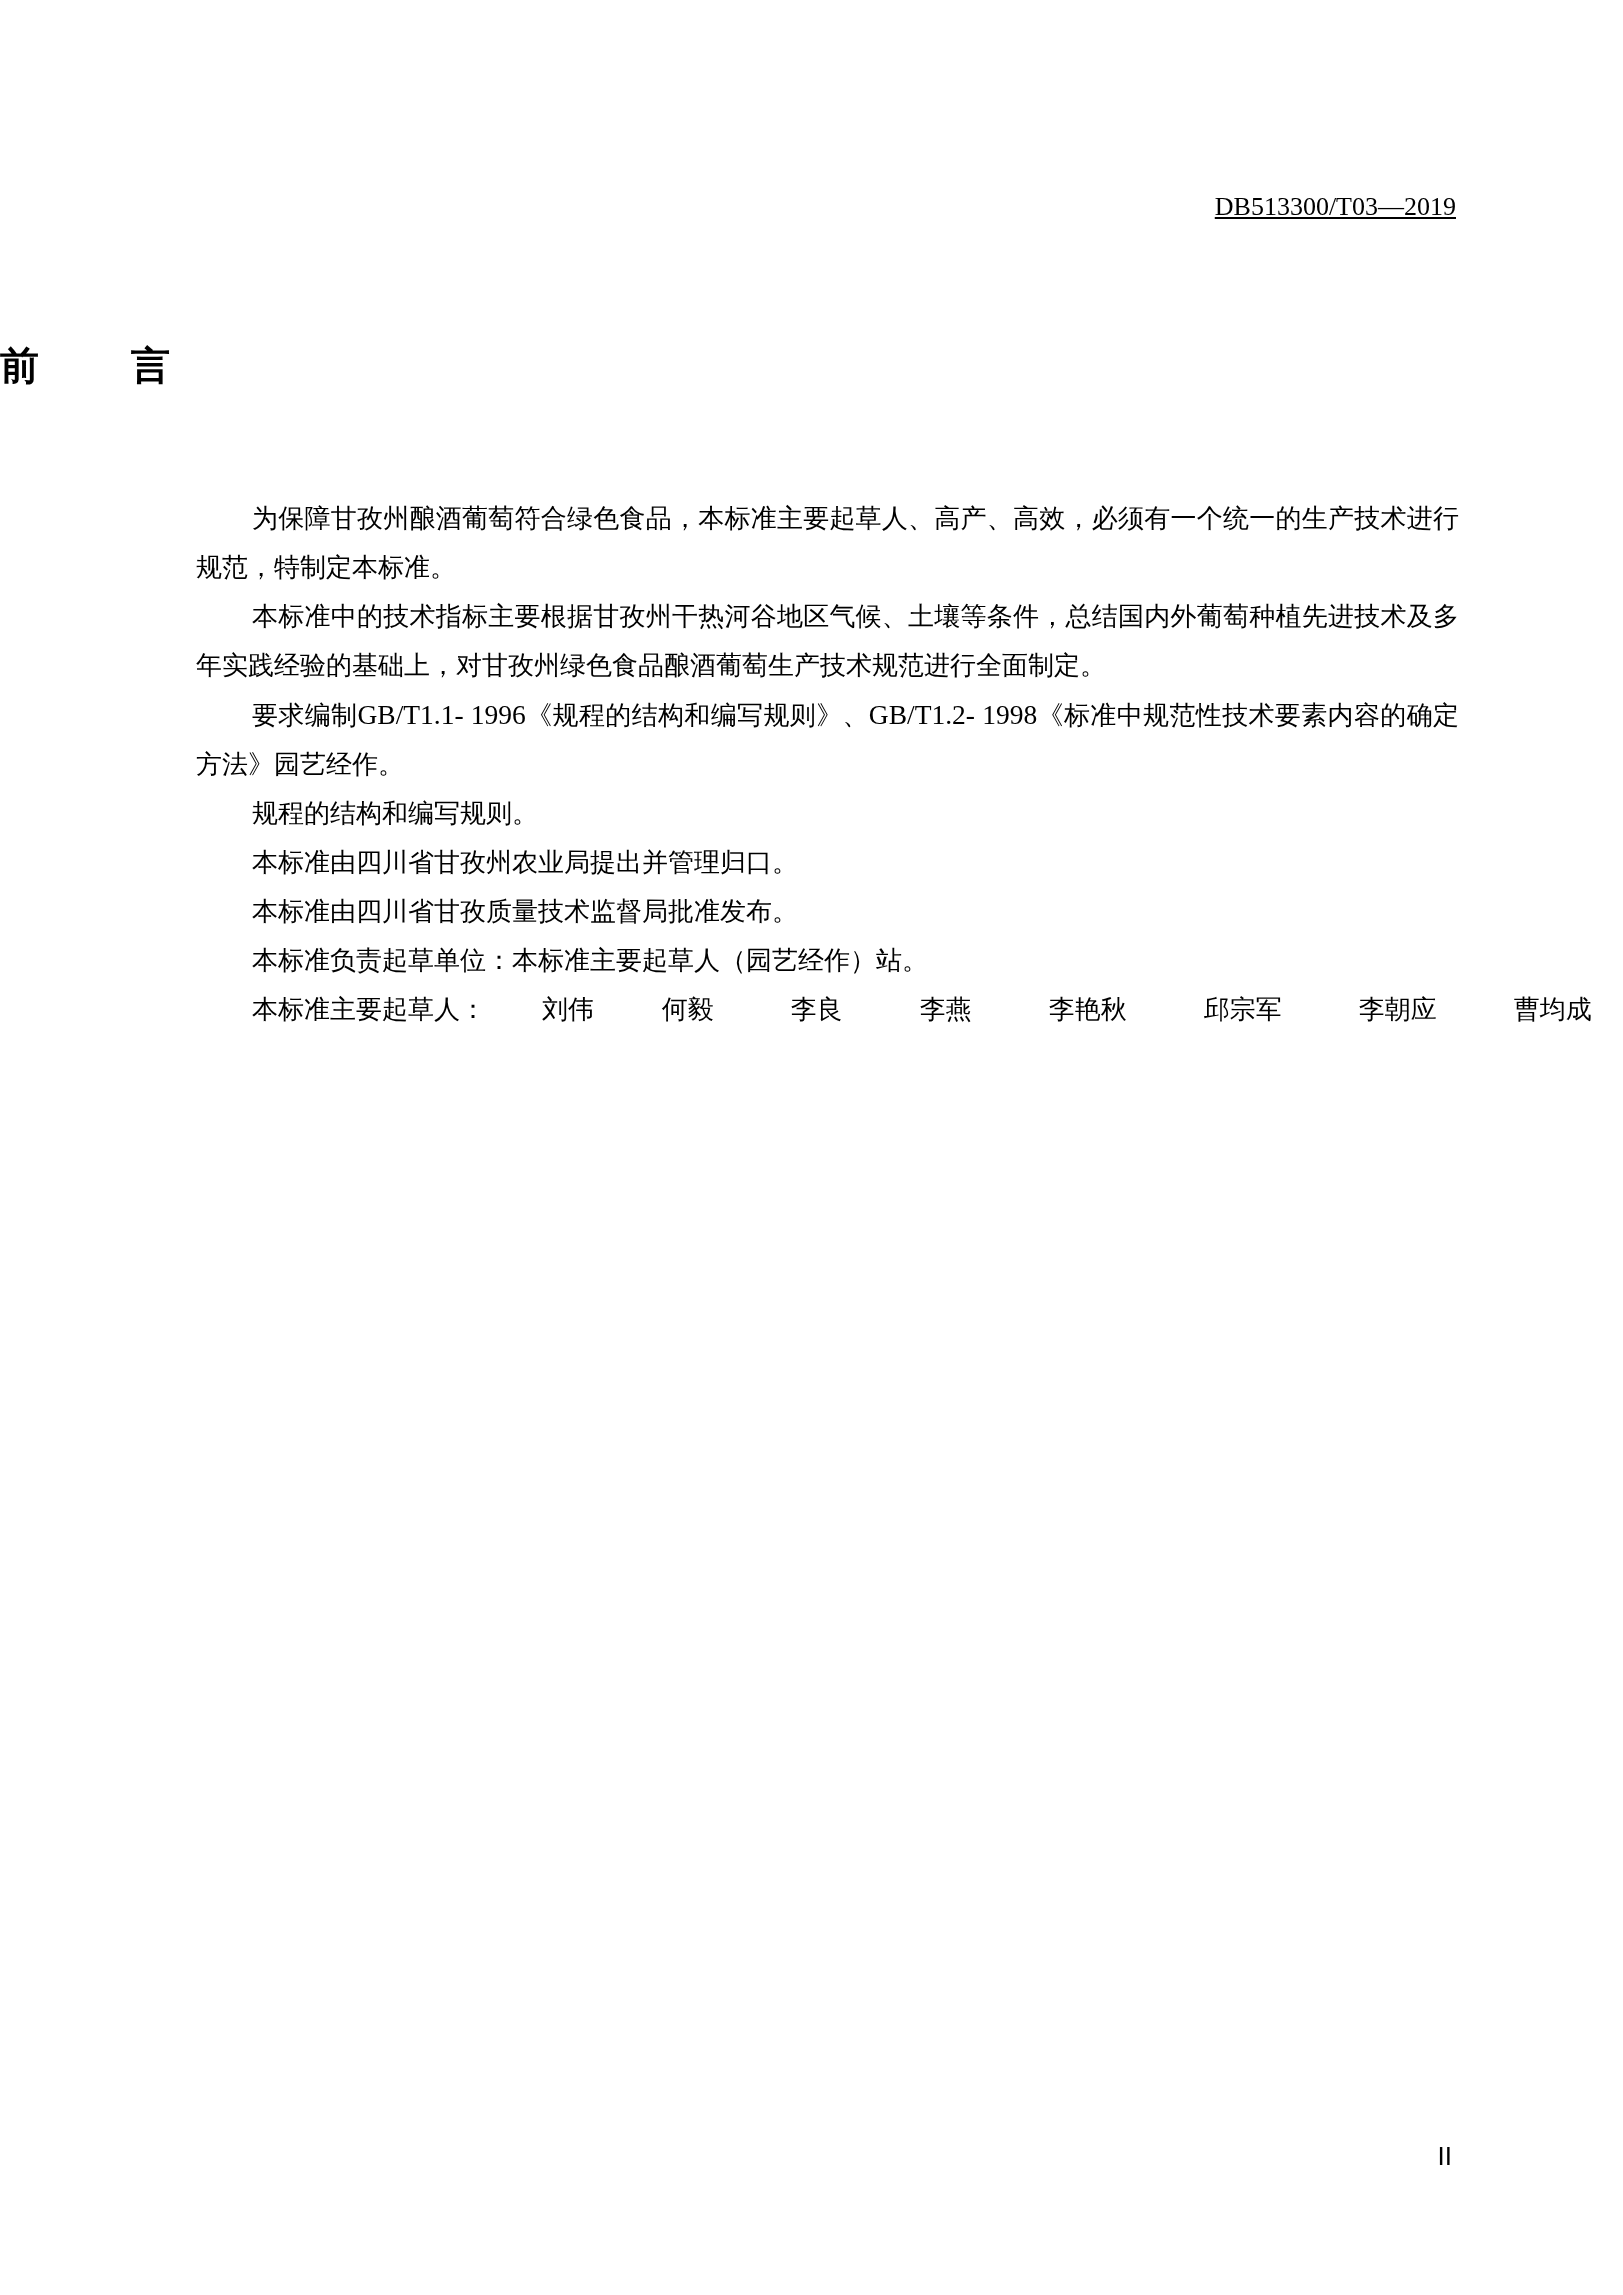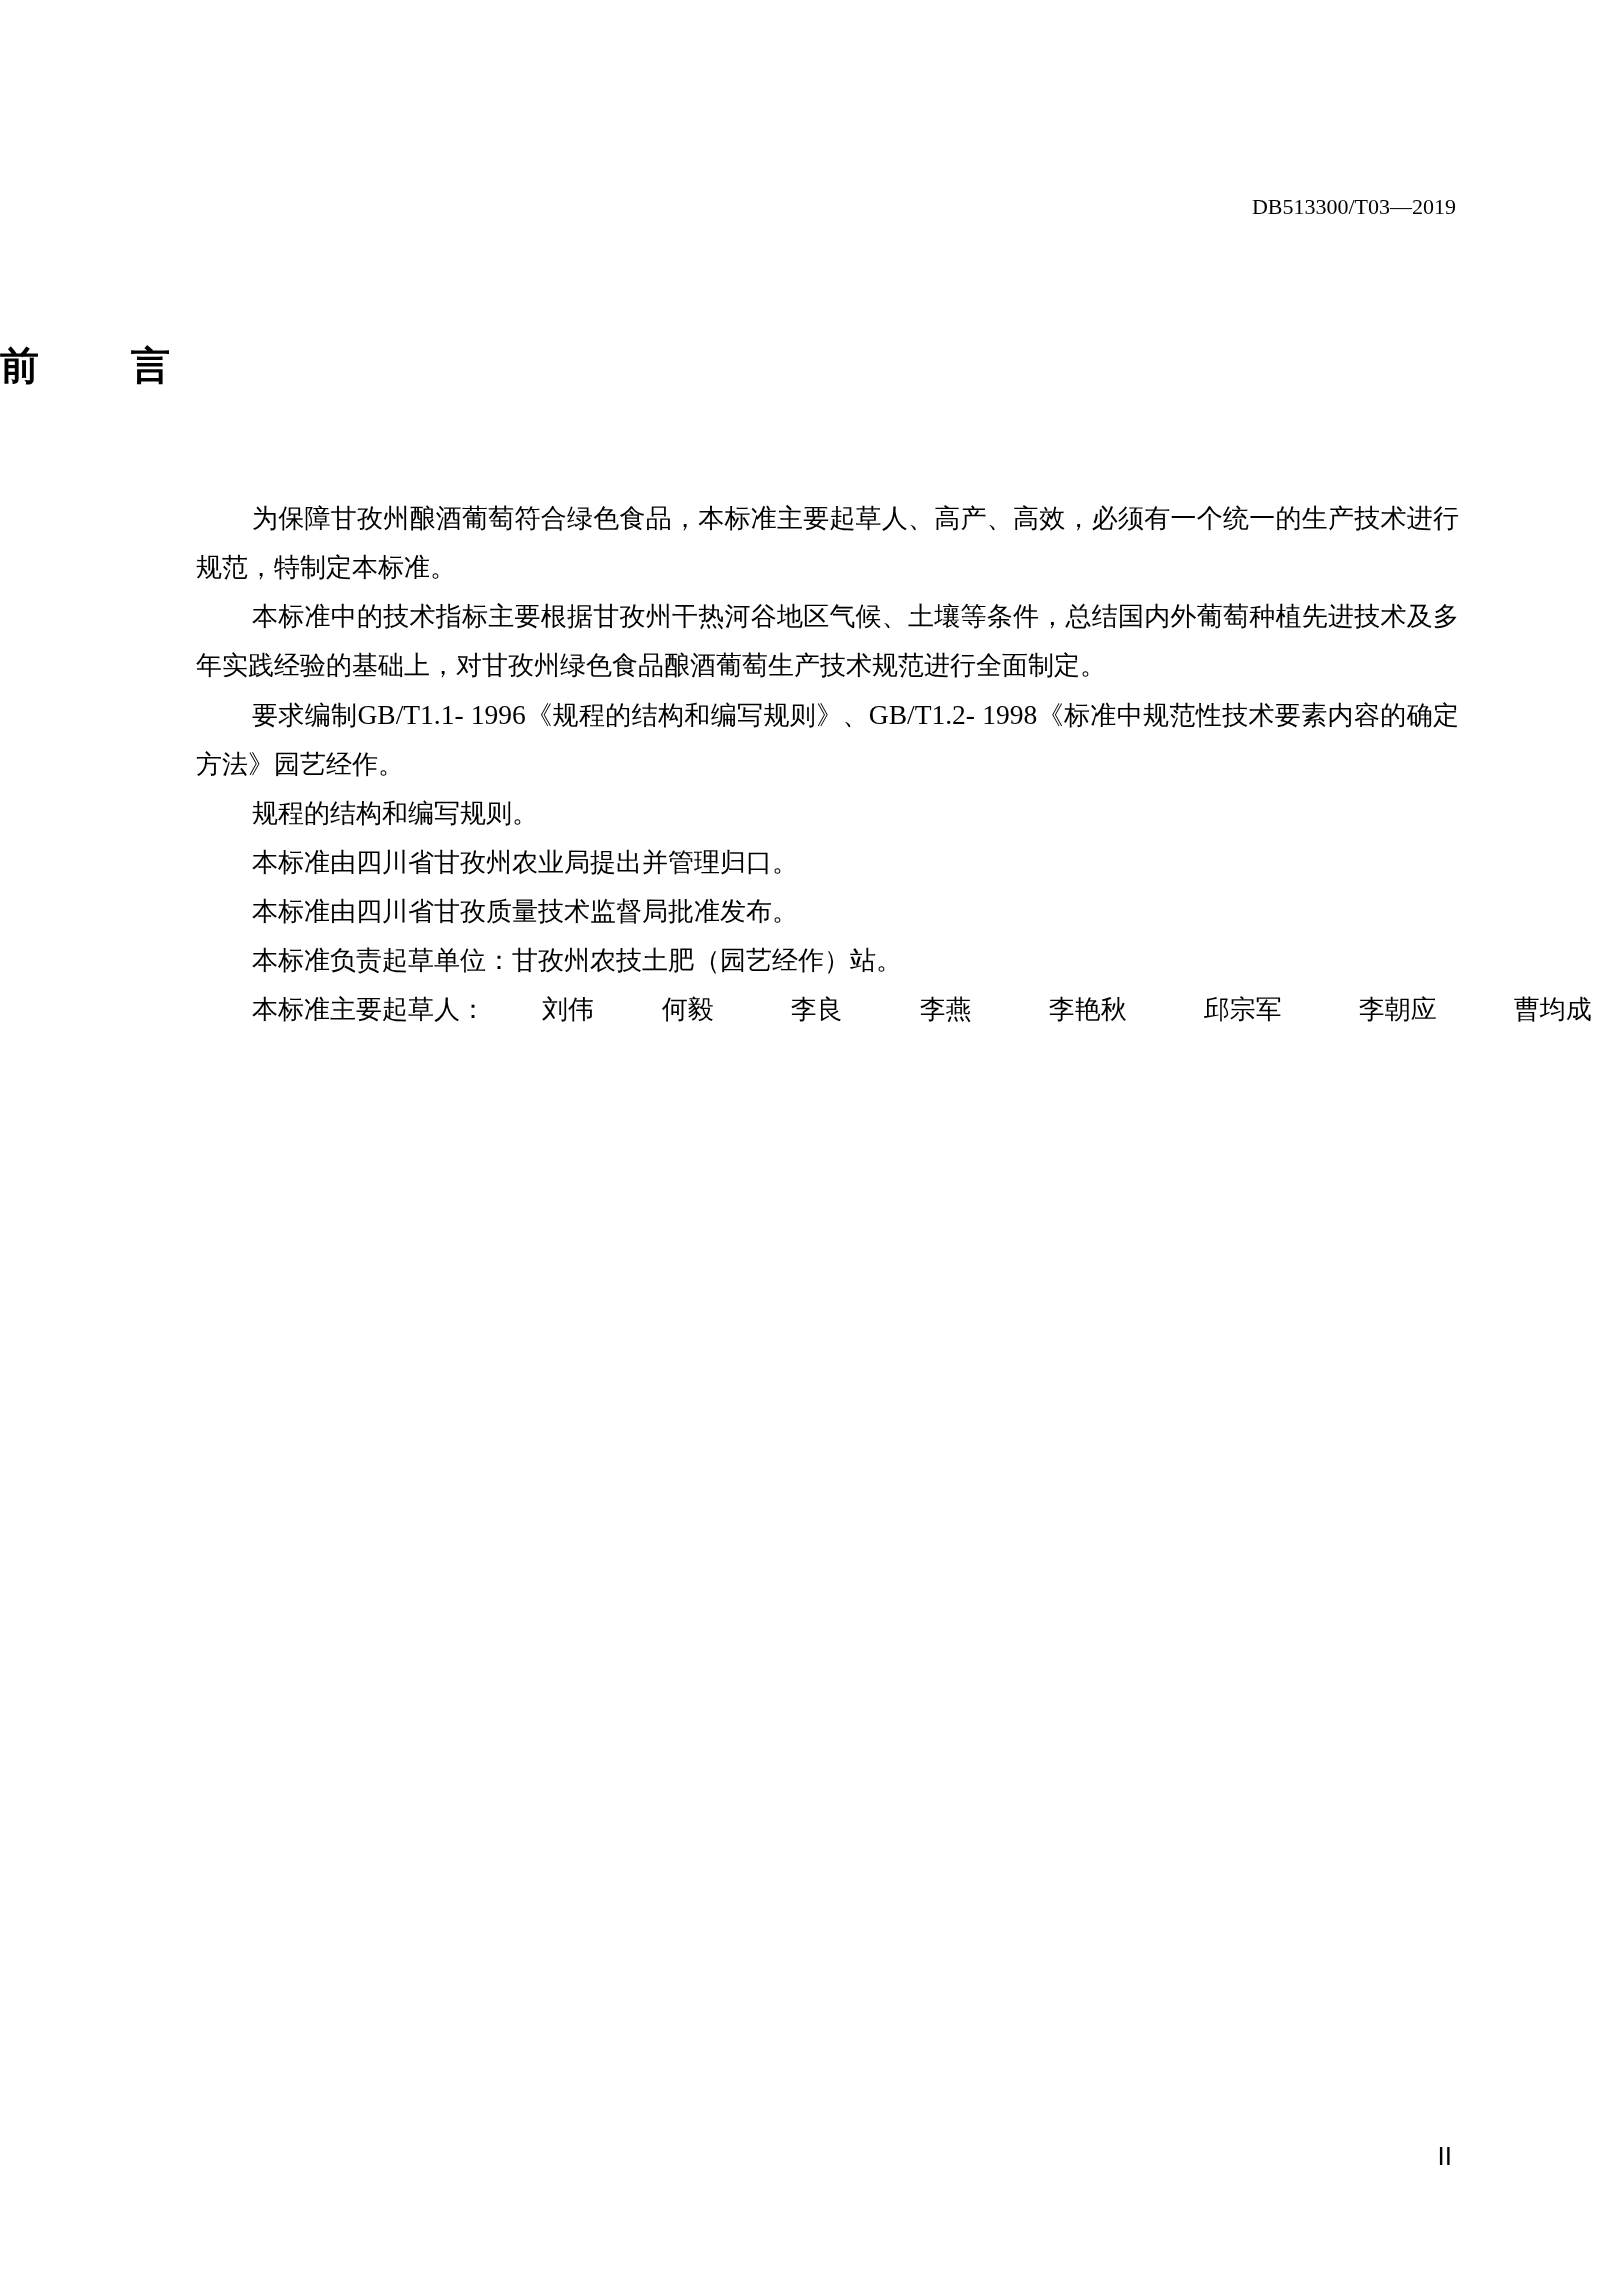--- a/index.html
+++ b/index.html
@@ -20,24 +20,25 @@
       left: 0; top: 0;
       width: 1623px;
       height: 2295px;
       background: #ffffff;
     }
     .std-code {
       position: absolute;
       right: 167px;
       top: 190px;
       font-family: "Liberation Serif", serif;
-      font-size: 22px;
+      font-size: 26px;
       line-height: 33px;
       letter-spacing: 0px;
       white-space: nowrap;
+      text-decoration: underline;
     }
     .title {
       position: absolute;
       left: 0;
       width: 1623px;
       top: 340px;
       font-family: "DejaVu Sans", sans-serif;
       font-weight: bold;
       font-size: 39px;
       line-height: 52px;
@@ -97,20 +98,20 @@
     <span class="ch">前</span><span class="gap"></span><span class="ch">言</span>
   </div>
 
   <div class="body-text">
     <p class="para">为保障甘孜州酿酒葡萄符合绿色食品，本标准主要起草人、高产、高效，必须有一个统一的生产技术进行规范，特制定本标准。</p>
     <p class="para">本标准中的技术指标主要根据甘孜州干热河谷地区气候、土壤等条件，总结国内外葡萄种植先进技术及多年实践经验的基础上，对甘孜州绿色食品酿酒葡萄生产技术规范进行全面制定。</p>
     <p class="para"><span>要求编制</span><span class="latin">GB/T1.1- 1996</span><span>《规程的结构和编写规则》</span><span>、</span><span class="latin">GB/T1.2- 1998</span><span>《标准中规范性技术要素内容的确定方法》</span><span>园艺经作。</span></p>
     <p class="para">规程的结构和编写规则。</p>
     <p class="para">本标准由四川省甘孜州农业局提出并管理归口。</p>
     <p class="para">本标准由四川省甘孜质量技术监督局批准发布。</p>
-    <p class="para">本标准负责起草单位：甘孜州农技土肥（园艺经作）站。</p>
+    <p class="para">本标准负责起草单位：本标准主要起草人（园艺经作）站。</p>
     <p class="para drafters"><span>本标准主要起草人：</span><span class="name" style="margin-right:11.8px">刘伟</span><span class="name">何毅</span><span class="name">李良</span><span class="name">李燕</span><span class="name">李艳秋</span><span class="name">邱宗军</span><span class="name">李朝应</span><span class="name">曹均成</span></p>
   </div>
 
   <div class="page-number">II</div>
 
 </div>
 
 
 </body></html>

